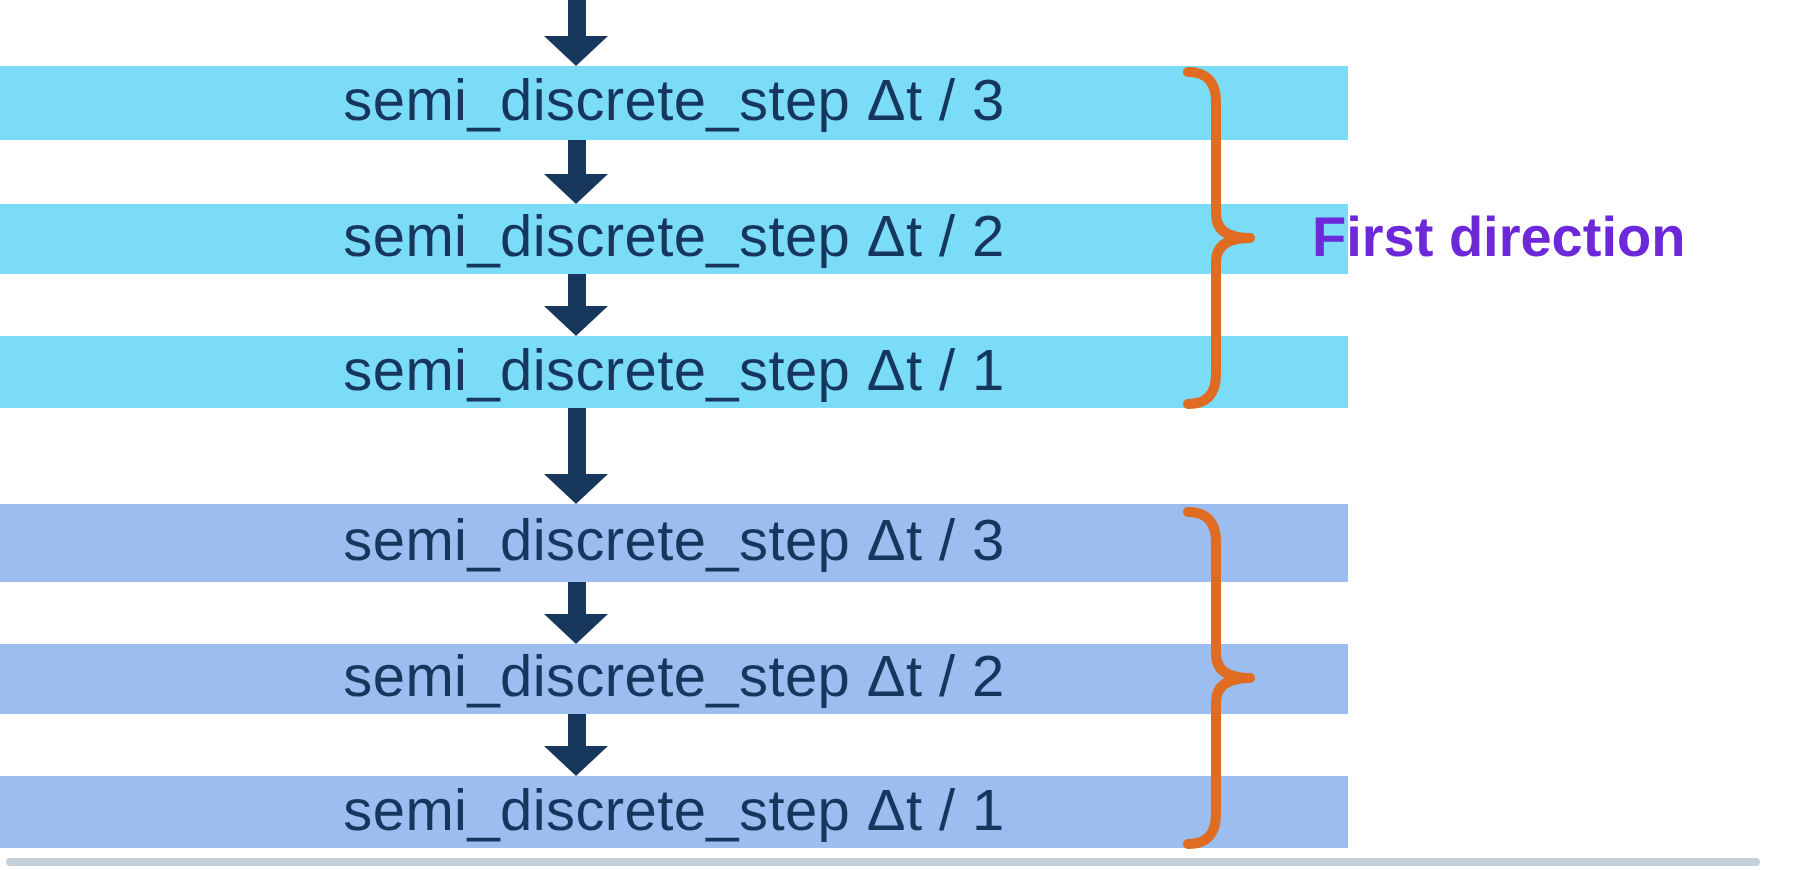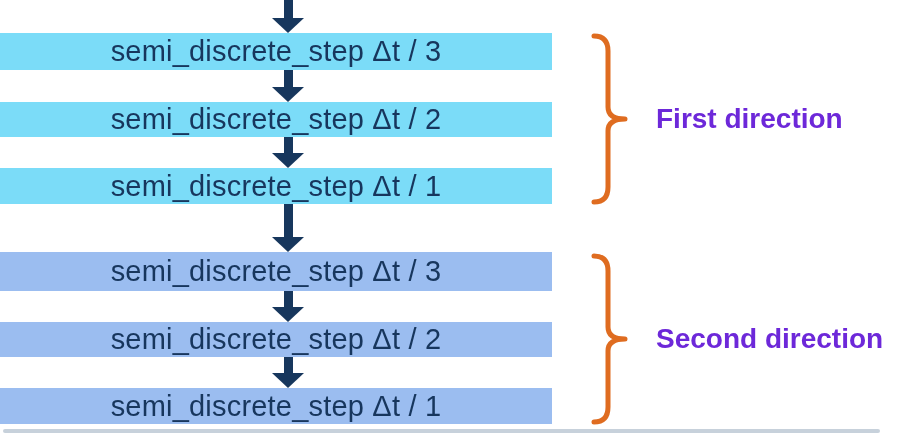--- a/index.html
+++ b/index.html
@@ -5,21 +5,21 @@
   html,body{margin:0;padding:0;}
   body{
     width:907px;height:435px;position:relative;overflow:hidden;
     background:#ffffff;
     font-family:"Liberation Sans", sans-serif;
   }
   .stage{position:absolute;inset:0;}
 
   
   .step-box{
-    position:absolute;left:0;width:552px;
+    position:absolute;left:0;width:674px;
     display:flex;align-items:center;justify-content:center;
     color:var(--ink,#17365d);
     font-size:29px;letter-spacing:0.2px;
     white-space:nowrap;
   }
   .g1{background:var(--box-first,#7bdcf8);}
   .g2{background:var(--box-second,#9bbdf0);}
 
   
   .arrow{
@@ -103,17 +103,16 @@
   <svg class="brace" style="top:32px;" viewBox="0 0 42 174" aria-hidden="true">
     <path d="M 4,4 Q 18,4 18,19 L 18,75 Q 18,87 35,87 Q 18,87 18,99 L 18,155 Q 18,170 4,170"></path>
   </svg>
 
   <svg class="brace" style="top:252px;" viewBox="0 0 42 174" aria-hidden="true">
     <path d="M 4,4 Q 18,4 18,19 L 18,75 Q 18,87 35,87 Q 18,87 18,99 L 18,155 Q 18,170 4,170"></path>
   </svg>
 
   <div class="dir-label" style="top:119px;">First direction</div>
 
-  <div class="dir-label" style="top:339px;">Second direction</div>
 
   <div class="bottom-edge"></div>
 
 </div>
 
 </body></html>

